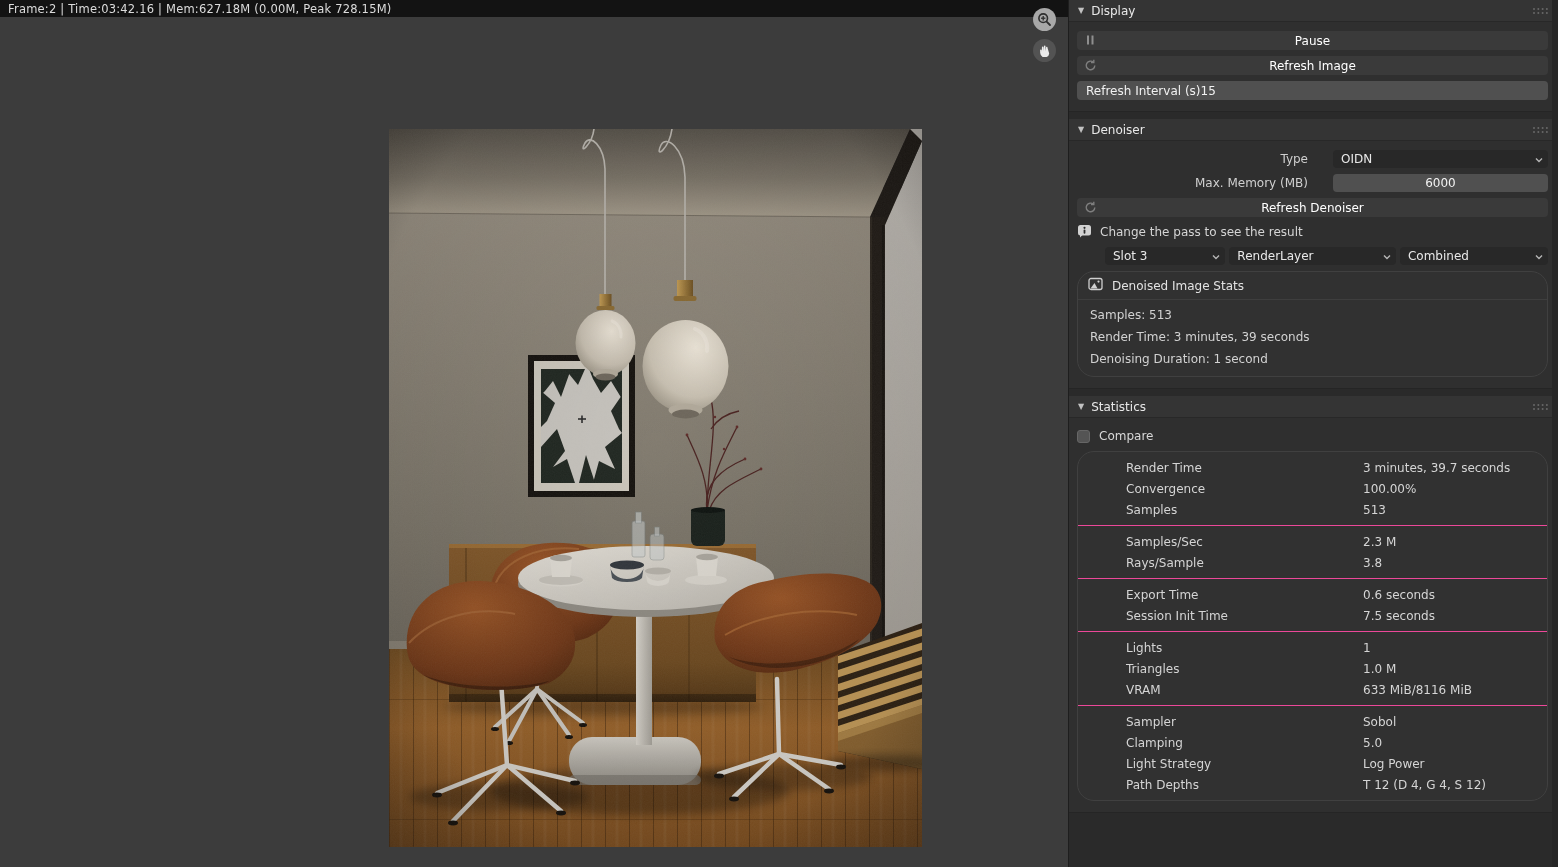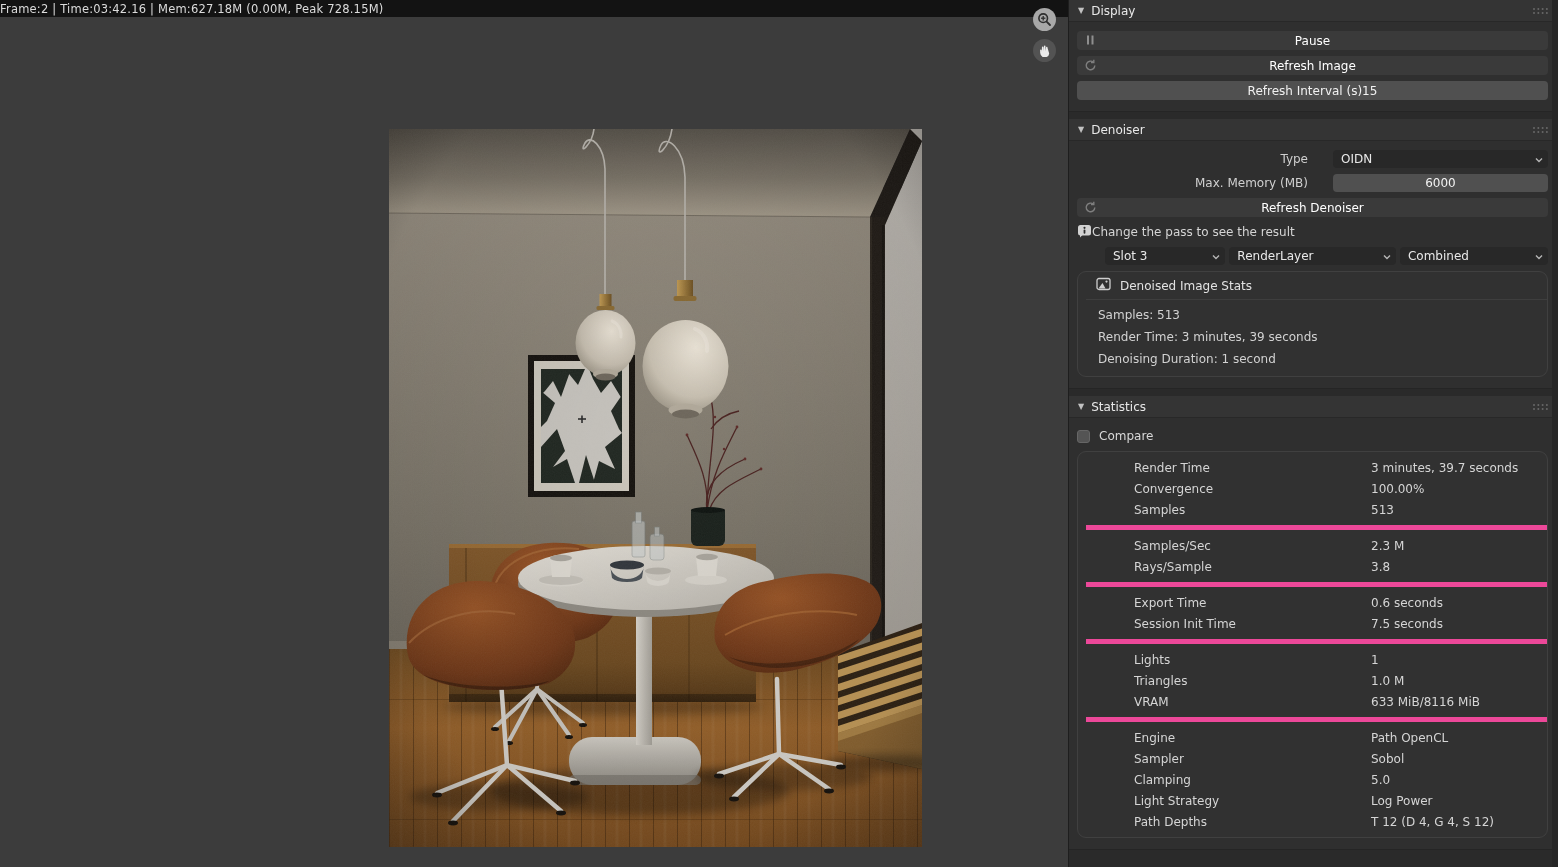--- a/index.html
+++ b/index.html
@@ -2,21 +2,21 @@
 <html><head>
 <meta charset="utf-8">
 <style>
   html,body{margin:0;padding:0;background:#222;}
   .app{position:relative;width:1558px;height:867px;overflow:hidden;
        font-family:"DejaVu Sans","Liberation Sans",sans-serif;color:#d8d8d8;
        background:#2b2b2b;-webkit-font-smoothing:antialiased;}
   
   .viewport{position:absolute;left:0;top:0;width:1068px;height:867px;background:#3c3c3c;}
   .topbar{position:absolute;left:0;top:0;width:1068px;height:17px;background:#131313;
-          display:flex;align-items:center;padding-left:0;box-sizing:border-box;}
+          display:flex;align-items:center;padding-left:8px;box-sizing:border-box;}
   .topbar span{font-size:11.5px;color:#dcdcdc;letter-spacing:.2px;}
   .render{position:absolute;left:389px;top:129px;width:533px;height:718px;}
   .float-btn{position:absolute;width:23px;height:23px;border-radius:50%;
              display:flex;align-items:center;justify-content:center;cursor:pointer;}
   .float-btn.zoomb{left:1033px;top:8px;background:#a8a8a8;}
   .float-btn.handb{left:1033px;top:39px;background:#535353;}
   
   .panel{position:absolute;left:1068px;top:0;width:490px;height:867px;background:#2a2a2a;
          border-left:1px solid #1e1e1e;box-sizing:border-box;font-size:12px;}
   .panel::after{content:"";position:absolute;right:0;top:0;width:6px;height:867px;background:#262626;}
@@ -25,39 +25,39 @@
                 background:#343434;border-bottom:1px solid #282828;}
   .tri{font-size:8px;color:#c2c2c2;line-height:1;}
   .block-title{font-size:12px;color:#e8e8e8;}
   .grip{margin-left:auto;display:flex;opacity:.6;}
   .content{padding:9px 10px 11px 8px;display:flex;flex-direction:column;gap:6px;}
   .btn{position:relative;height:19px;border:none;border-radius:4px;background:#3a3a3a;
        color:#ffffff;font-size:12px;font-family:inherit;display:flex;align-items:center;
        justify-content:center;cursor:default;width:100%;}
   .btn .bicon{position:absolute;left:7px;top:3px;display:flex;}
   .slider{height:19px;border-radius:4px;background:#505050;display:flex;align-items:center;
-          justify-content:center;padding:0 9px;color:#f1f1f1;cursor:ew-resize;}
+          justify-content:flex-start;padding:0 9px;color:#f1f1f1;cursor:ew-resize;}
   .prop-row{display:grid;grid-template-columns:231px 1fr;column-gap:25px;align-items:center;height:18px;}
   .prop-label{text-align:right;color:#cfcfcf;}
   .select{position:relative;height:18px;background:#282828;border-radius:4px;display:flex;
           align-items:center;padding:0 18px 0 8px;color:#e8e8e8;cursor:pointer;}
   .select .chev{position:absolute;right:4px;top:4px;}
   .vfield{height:18px;background:#505050;border-radius:4px;display:flex;align-items:center;
           justify-content:center;color:#f2f2f2;cursor:text;}
-  .info-row{display:flex;align-items:center;height:18px;color:#d5d5d5;}
+  .info-row{display:flex;align-items:center;gap:8px;height:18px;color:#d5d5d5;}
   .selects-row{display:flex;gap:4px;margin-left:28px;}
-  .box{border:1px solid #404040;border-radius:9px;background:#313131;overflow:hidden;padding-left:8px;}
+  .box{border:1px solid #404040;border-radius:17px;background:#313131;overflow:hidden;}
   .box-head{display:flex;align-items:center;gap:9px;padding:5px 10px;border-bottom:1px solid #3e3e3e;color:#e2e2e2;}
   .box-lines{padding:4px 0 6px 0;}
   .box-line{height:22px;display:flex;align-items:center;padding:0 12px;color:#d2d2d2;}
   .check-row{display:flex;align-items:center;gap:9px;height:18px;}
   .checkbox{width:13px;height:13px;border-radius:3px;background:#545454;border:1px solid #666;
             box-sizing:border-box;cursor:pointer;}
   .stat-group{padding:5px 0;}
-  .stat-group + .stat-group{border-top:5px solid #ec4899;}
+  .stat-group + .stat-group{border-top:1px solid #ec4899;}
   .stat-row{height:21px;display:grid;grid-template-columns:237px 1fr;align-items:center;padding-left:12px;}
   .stat-row span{color:#d5d5d5;margin-left:36px;}
 </style>
 </head>
 <body>
 
 <div class="app">
 
   <div class="viewport">
     <div class="topbar">
@@ -581,24 +581,20 @@
                 <span>Triangles</span>
                 <span>1.0 M</span>
               </div>
               <div class="stat-row">
                 <span>VRAM</span>
                 <span>633 MiB/8116 MiB</span>
               </div>
             </div>
             <div class="stat-group">
               <div class="stat-row">
-                <span>Engine</span>
-                <span>Path OpenCL</span>
-              </div>
-              <div class="stat-row">
                 <span>Sampler</span>
                 <span>Sobol</span>
               </div>
               <div class="stat-row">
                 <span>Clamping</span>
                 <span>5.0</span>
               </div>
               <div class="stat-row">
                 <span>Light Strategy</span>
                 <span>Log Power</span>

